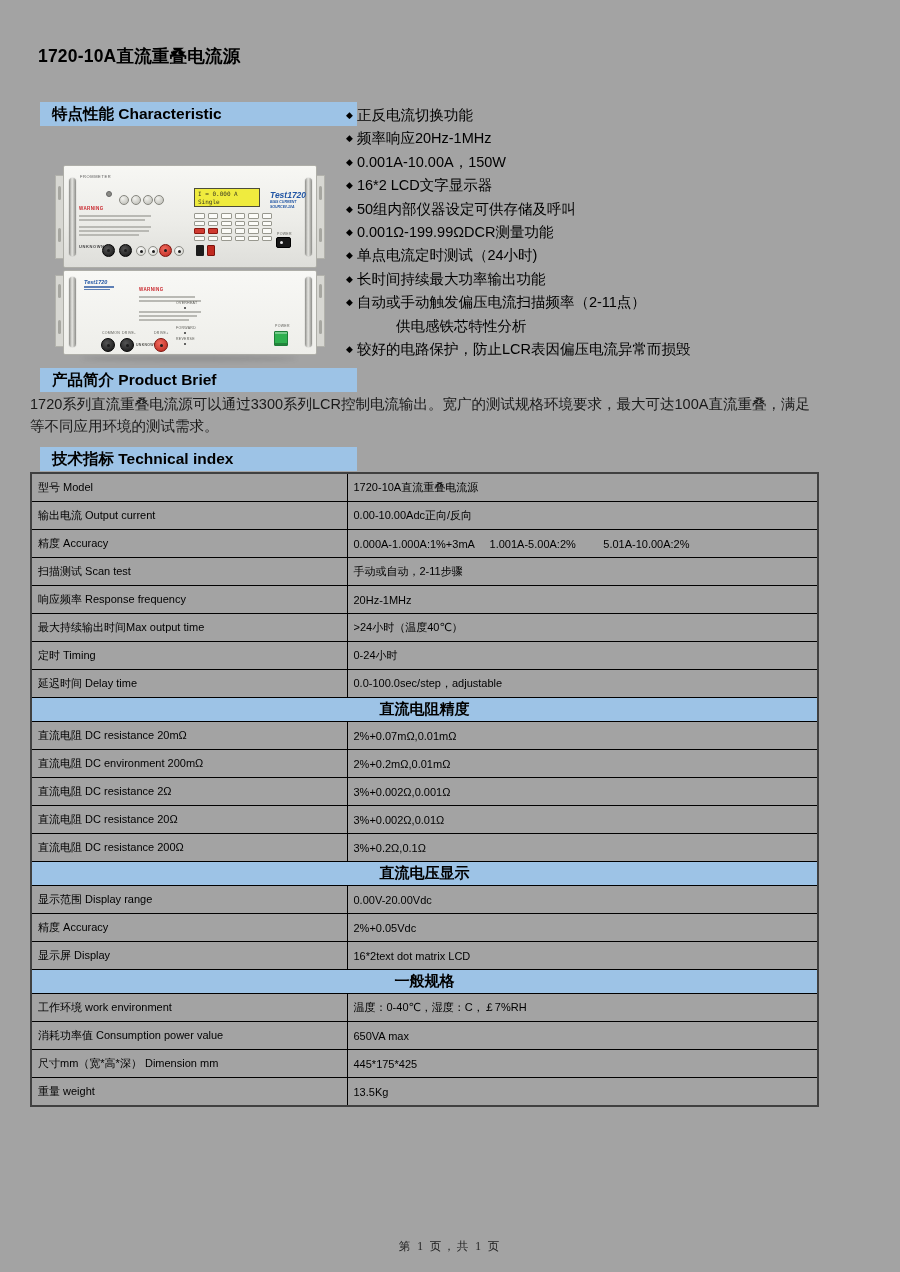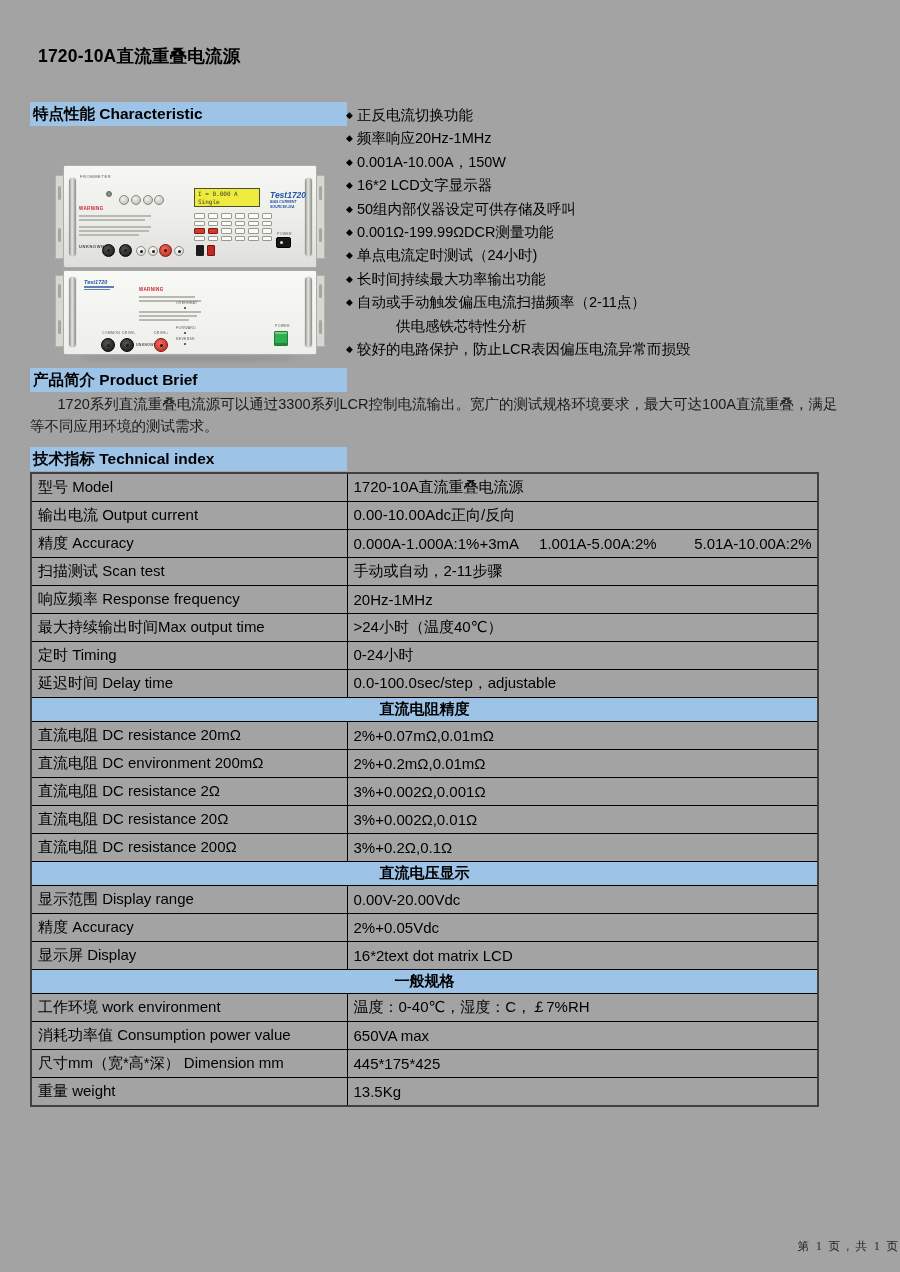--- a/index.html
+++ b/index.html
@@ -1,45 +1,45 @@
 <!DOCTYPE html>
 <html><head>
 <meta charset="utf-8">
 <style>
   html,body{margin:0;padding:0;background:#fff;}
   .page{position:relative;width:900px;height:1272px;background:#a3a3a3;overflow:hidden;
         font-family:"Liberation Sans","DejaVu Sans",sans-serif;color:#000;}
   .title{position:absolute;left:38px;top:44px;font-size:17.5px;font-weight:bold;letter-spacing:.2px;}
-  .band{position:absolute;left:30px;width:317px;height:24px;background:#9DC3E6;
-        font-weight:bold;font-size:15.5px;line-height:24px;padding-left:3px;box-sizing:border-box;white-space:nowrap;}
+  .band{position:absolute;left:40px;width:317px;height:24px;background:#9DC3E6;
+        font-weight:bold;font-size:15.5px;line-height:24px;padding-left:12px;box-sizing:border-box;white-space:nowrap;}
   #band-char{top:102px}
   #band-brief{top:368px}
   #band-tech{top:447px}
 
   
   .features{position:absolute;left:346px;top:104px;width:545px;}
   .feature{font-size:14.5px;line-height:23.4px;white-space:nowrap;}
   .feature .b{font-size:9px;margin-right:4px;vertical-align:2px;}
   .feature.indent{padding-left:46px;}
 
   
   .brief{position:absolute;left:30px;top:394px;width:835px;font-size:14.5px;color:#1a1a1a;}
-  .brief .l1{line-height:20px;text-align:center;}
+  .brief .l1{line-height:20px;}
   .clipwrap{height:11px;overflow:hidden;}
   .clipwrap .l2{line-height:18px;}
   .brief .l3{line-height:20px;margin-top:2px;}
 
   
   table.spec{position:absolute;left:30px;top:472px;width:789px;border-collapse:collapse;
              table-layout:fixed;border:2px solid #404040;}
-  table.spec td{border:1px solid #000;font-size:15px;padding:0 0 0 6px;height:27px;vertical-align:middle;}
+  table.spec td{border:1px solid #000;font-size:11px;padding:0 0 0 6px;height:27px;vertical-align:middle;}
   table.spec td.value{white-space:pre-wrap;}
   table.spec tr.bandrow td{background:#9DC3E6;text-align:center;font-weight:bold;font-size:15px;height:23px;padding:0;}
 
-  .footer{position:absolute;left:0;right:0;top:1239px;text-align:right;
+  .footer{position:absolute;left:0;right:0;top:1239px;text-align:center;
           font-family:"Liberation Serif","DejaVu Serif",serif;font-size:11.5px;color:#222;letter-spacing:2px;}
 
   
   .device{position:absolute;left:55px;top:163px;width:270px;height:200px;}
   .device *{position:absolute;box-sizing:border-box;}
   .ear{width:9px;background:#d7d7d2;border:1px solid #b2b2ac;}
   .ear i{position:absolute;left:2px;width:3px;height:14px;background:#a7a7a1;border-radius:2px;}
   .unit{left:8px;width:254px;border:1px solid #aeaea8;border-radius:2px;
         background:linear-gradient(180deg,#f7f7f4 0%,#ececе8 55%,#dededa 100%);
         background:linear-gradient(180deg,#f7f7f4 0%,#ecece8 55%,#dededa 100%);}

